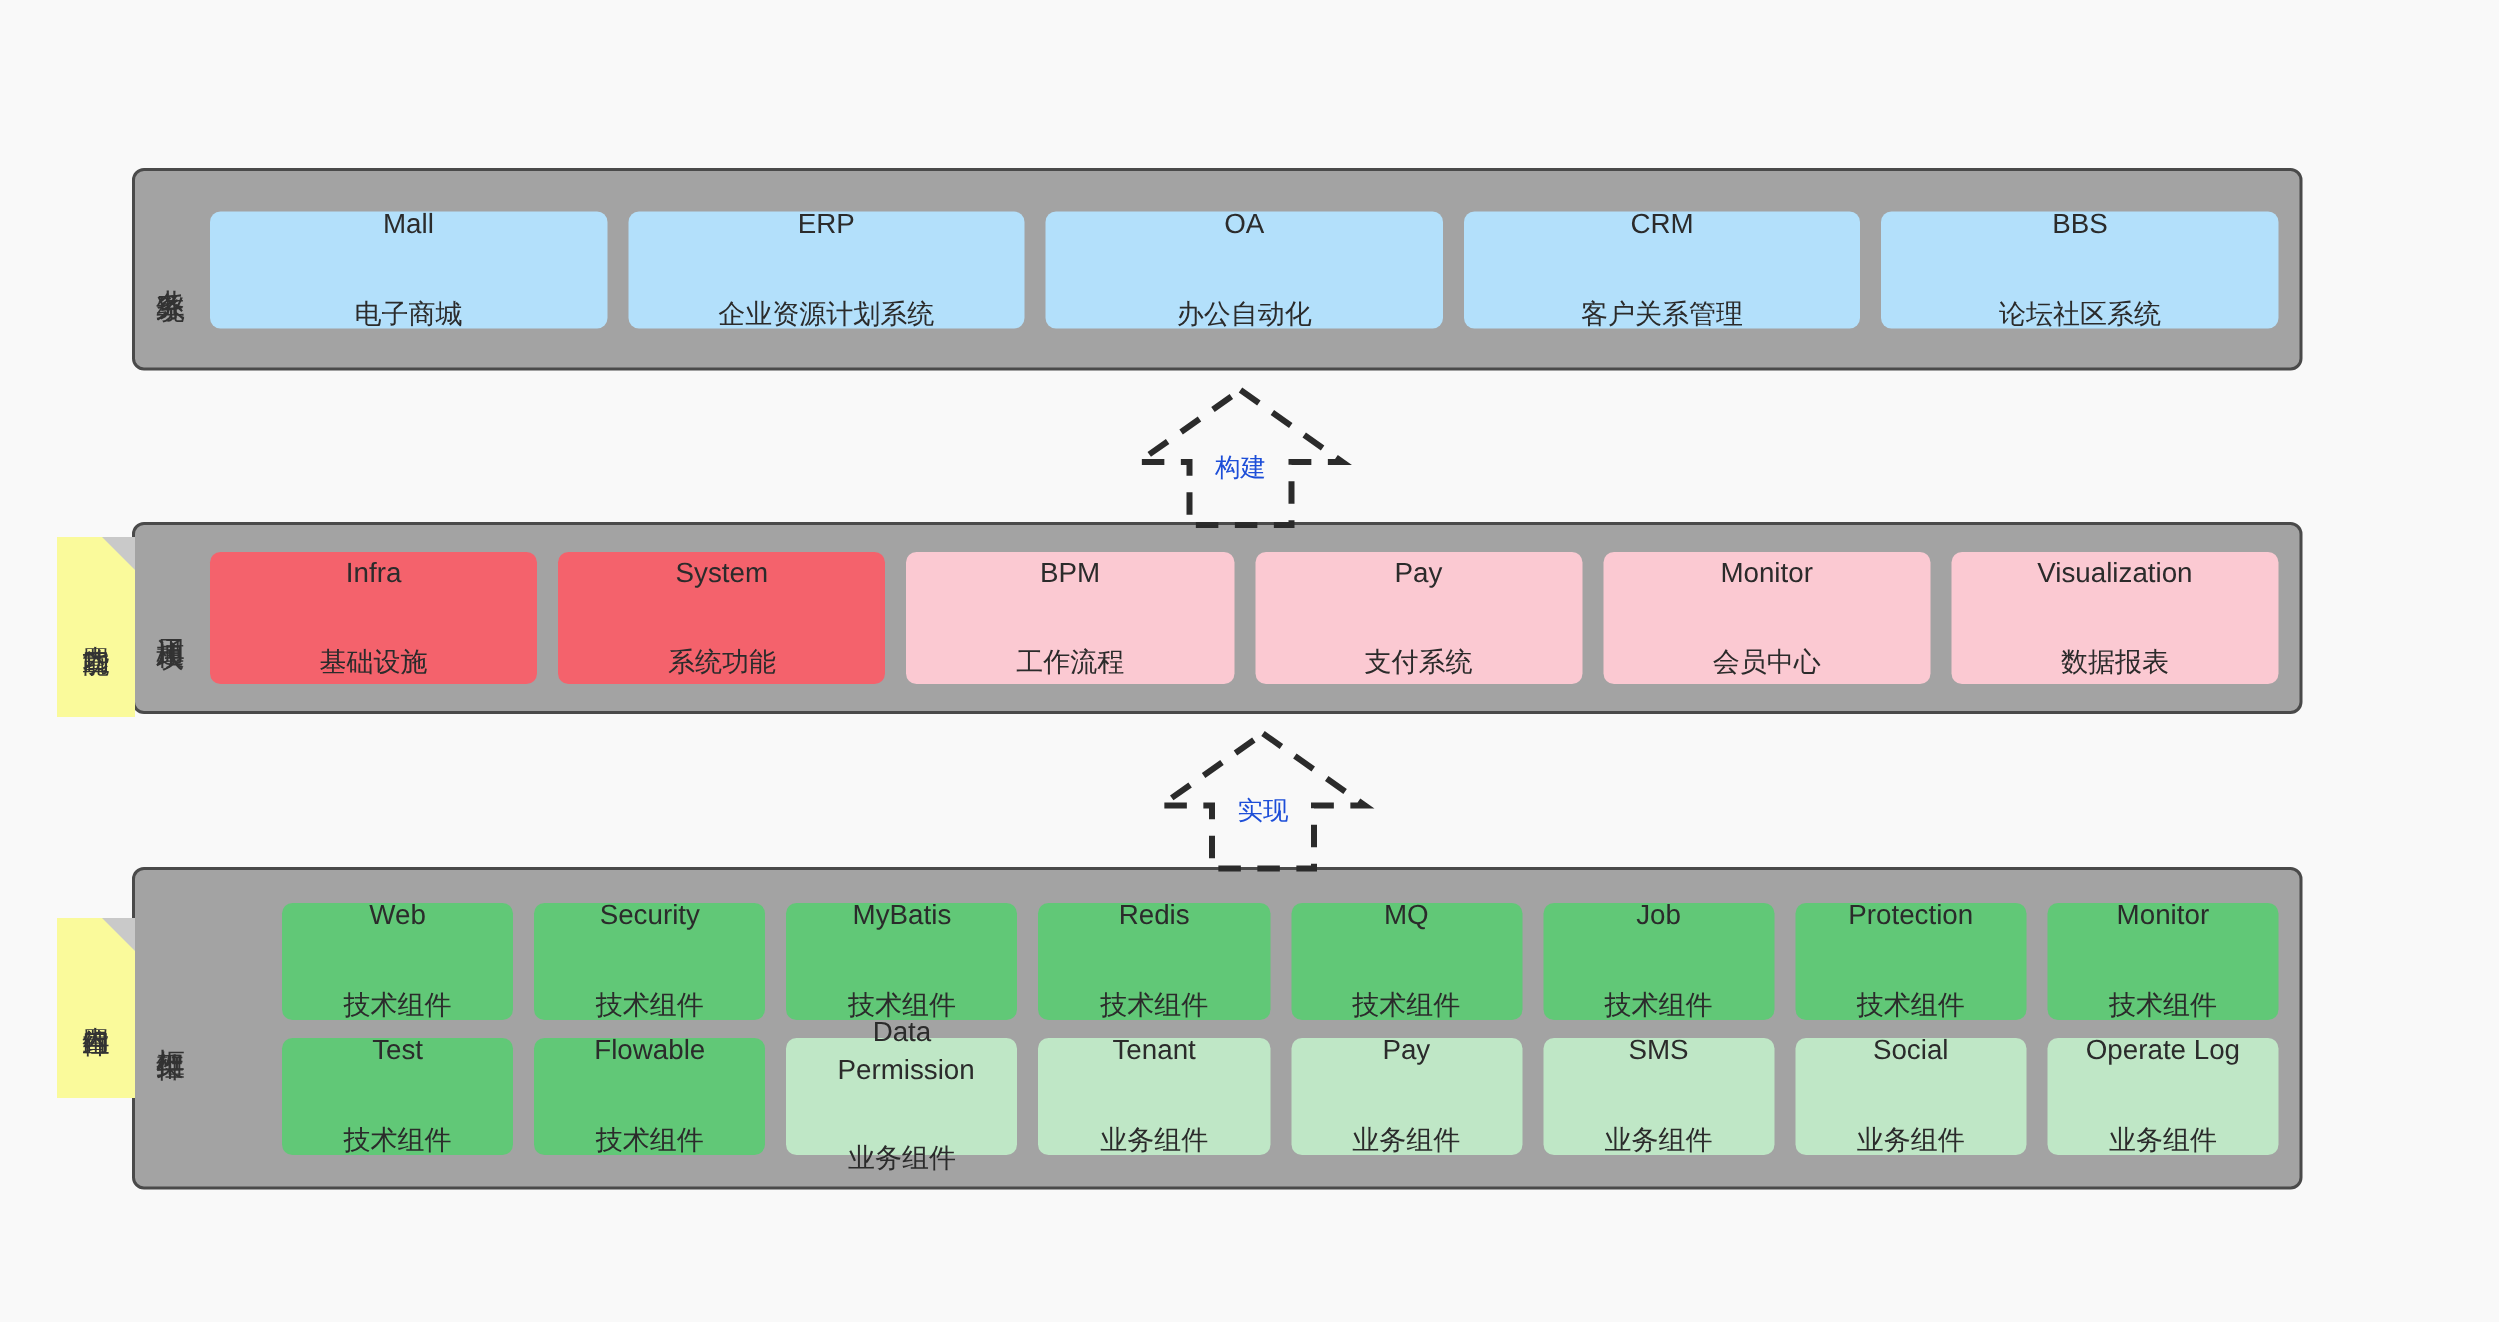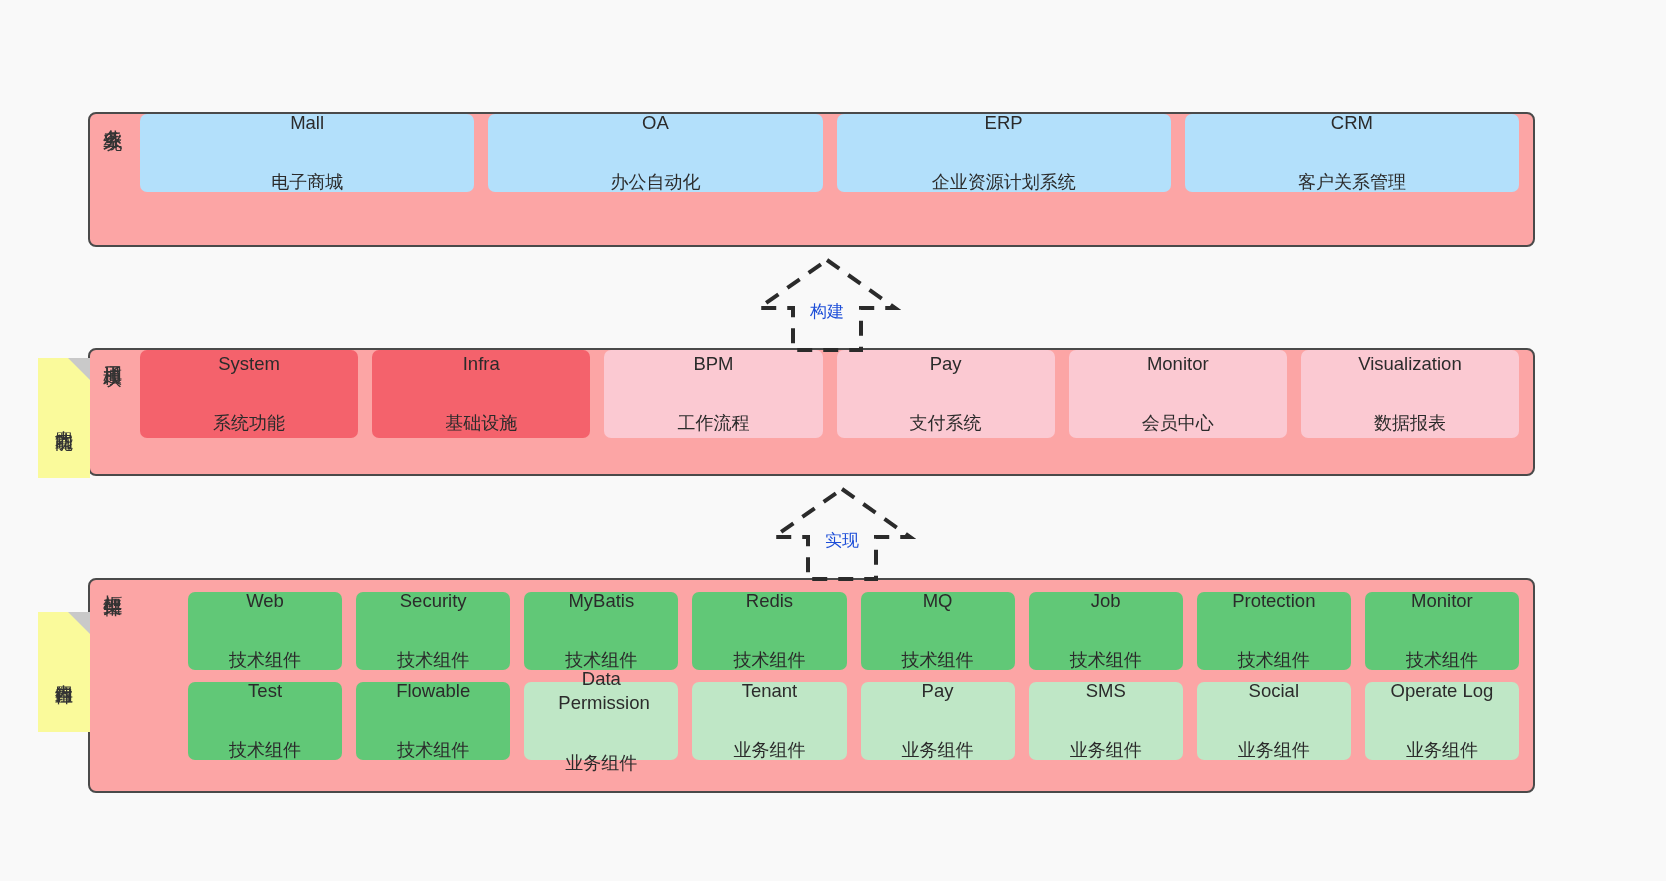--- a/index.html
+++ b/index.html
@@ -9,25 +9,25 @@
     height: 881px;
     background: #f9f9f9;
     font-family: "Liberation Sans", "DejaVu Sans", sans-serif;
     position: relative;
     overflow: hidden;
   }
 
   
   .layer {
     position: absolute;
-    background: #fca5a5;
+    background: #a3a3a3;
     border: 2px solid #4a4a4a;
     border-radius: 8px;
     display: flex;
-    align-items: flex-start;
+    align-items: center;
   }
 
   .layer-title {
     width: 46px;
     flex: 0 0 46px;
     display: flex;
     align-items: center;
     justify-content: center;
     font-size: 19px;
     color: #333;
@@ -124,35 +124,39 @@
 <div class="layer" id="layer-business" style="left:88px; top:112px; width:1447px; height:135px;">
   <div class="layer-title">业务系统</div>
   <div class="layer-body">
 
     <div class="card blue">
       <span class="t1">Mall</span>
       <span class="t2">电子商城</span>
     </div>
 
     <div class="card blue">
+      <span class="t1">ERP</span>
+      <span class="t2">企业资源计划系统</span>
+    </div>
+
+    <div class="card blue">
       <span class="t1">OA</span>
       <span class="t2">办公自动化</span>
     </div>
 
     <div class="card blue">
-      <span class="t1">ERP</span>
-      <span class="t2">企业资源计划系统</span>
-    </div>
-
-    <div class="card blue">
       <span class="t1">CRM</span>
       <span class="t2">客户关系管理</span>
     </div>
 
 
+    <div class="card blue">
+      <span class="t1">BBS</span>
+      <span class="t2">论坛社区系统</span>
+    </div>
 
   </div>
 </div>
 
 <div class="arrow" style="left:757px; top:258px; width:140px; height:92px;">
   <svg width="140" height="92" viewBox="0 0 140 92" aria-hidden="true">
     <path d="M 70 2 L 138 50 L 104 50 L 104 92 L 36 92 L 36 50 L 2 50 Z" fill="none" stroke="#2b2b2b" stroke-width="4" stroke-dasharray="15,11" stroke-linejoin="miter"></path>
   </svg>
   <div class="alabel">构建</div>
 </div>
@@ -160,27 +164,27 @@
 <div class="note" style="left:38px; top:358px; height:120px;">
   <span class="fold"></span>
   <span>内置功能</span>
 </div>
 
 <div class="layer" id="layer-common" style="left:88px; top:348px; width:1447px; height:128px;">
   <div class="layer-title">通用模块</div>
   <div class="layer-body">
 
     <div class="card red">
+      <span class="t1">Infra</span>
+      <span class="t2">基础设施</span>
+    </div>
+
+    <div class="card red">
       <span class="t1">System</span>
       <span class="t2">系统功能</span>
-    </div>
-
-    <div class="card red">
-      <span class="t1">Infra</span>
-      <span class="t2">基础设施</span>
     </div>
 
     <div class="card pink">
       <span class="t1">BPM</span>
       <span class="t2">工作流程</span>
     </div>
 
     <div class="card pink">
       <span class="t1">Pay</span>
       <span class="t2">支付系统</span>

